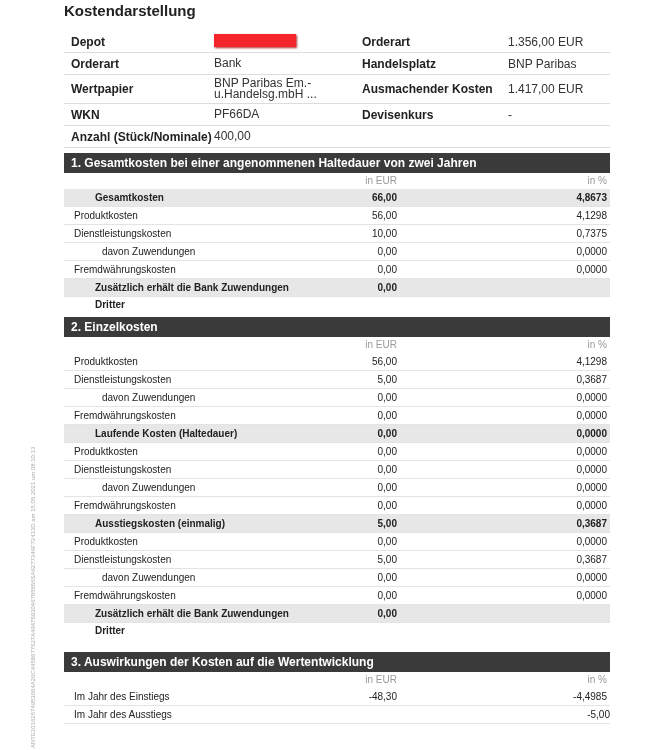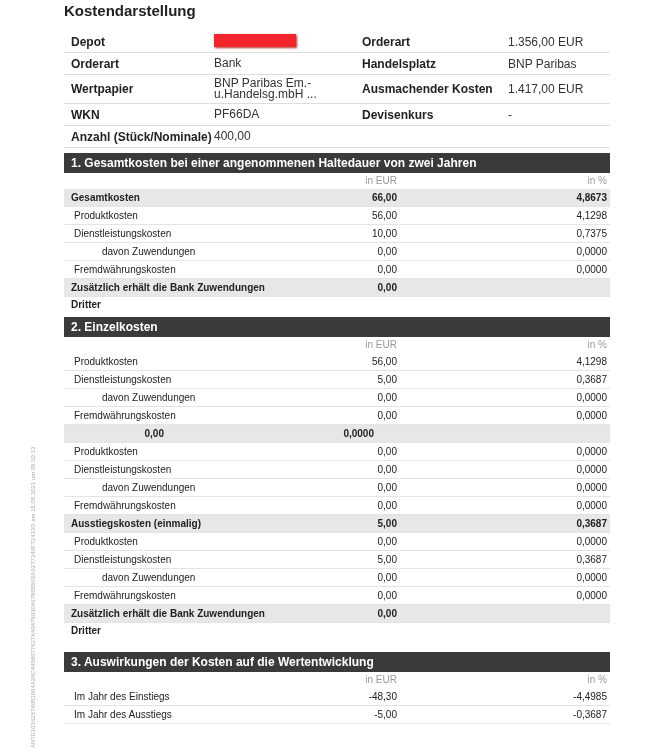--- a/index.html
+++ b/index.html
@@ -13,21 +13,21 @@
   .info-row .k2{width:146px;font-weight:bold;}
   .info-row .v2{flex:1;color:#333;}
   .redact{display:inline-block;width:82px;height:13px;background:#f4262b;box-shadow:1px 1px 2px #a33;}
   .section{position:absolute;left:64px;width:546px;}
   .sec-head{background:#3a3a3a;color:#fff;font-size:12px;font-weight:bold;height:20px;line-height:20px;padding-left:7px;}
   .row{display:flex;height:17px;line-height:17px;font-size:10px;border-bottom:1px solid #e4e4e4;}
   .row .lbl{flex:1;padding-left:10px;}
   .row .eur{width:100px;text-align:right;}
   .row .pct{width:210px;text-align:right;padding-right:3px;}
   .row.colhead{color:#999;border-bottom:none;height:16px;line-height:16px;}
-  .row.bold{background:#e7e7e7;font-weight:bold;}
+  .row.bold{background:#e7e7e7;font-weight:bold;padding-left:24px;}
   .row.bold .lbl{padding-left:7px;}
   .row.sub .lbl{padding-left:38px;}
   .side{position:absolute;left:30px;top:748px;transform-origin:0 0;transform:rotate(-90deg);font-size:6px;color:#aaa;white-space:nowrap;}
 </style>
 </head>
 <body>
 
 <div class="title">Kostendarstellung</div>
 
 <div class="info">
@@ -123,20 +123,21 @@
       <span class="lbl">davon Zuwendungen</span>
       <span class="eur">0,00</span>
       <span class="pct">0,0000</span>
     </div>
   <div class="row">
       <span class="lbl">Fremdwährungskosten</span>
       <span class="eur">0,00</span>
       <span class="pct">0,0000</span>
     </div>
   <div class="row bold">
+      <span class="lbl">Laufende Kosten (Haltedauer)</span>
       <span class="eur">0,00</span>
       <span class="pct">0,0000</span>
     </div>
   <div class="row">
       <span class="lbl">Produktkosten</span>
       <span class="eur">0,00</span>
       <span class="pct">0,0000</span>
     </div>
   <div class="row">
       <span class="lbl">Dienstleistungskosten</span>
@@ -193,17 +194,16 @@
       <span class="pct">in %</span>
     </div>
   <div class="row">
       <span class="lbl">Im Jahr des Einstiegs</span>
       <span class="eur">-48,30</span>
       <span class="pct">-4,4985</span>
     </div>
   <div class="row">
       <span class="lbl">Im Jahr des Ausstiegs</span>
       <span class="eur">-5,00</span>
-      <span class="pct">-0,3687</span>
     </div>
 </div>
 
 <div class="side">ANTE10162574953064A26C4458677627A4947593046785856SA6277346F72413D am 15.05.2021 um 08:10:13</div>
 
 </body></html>

